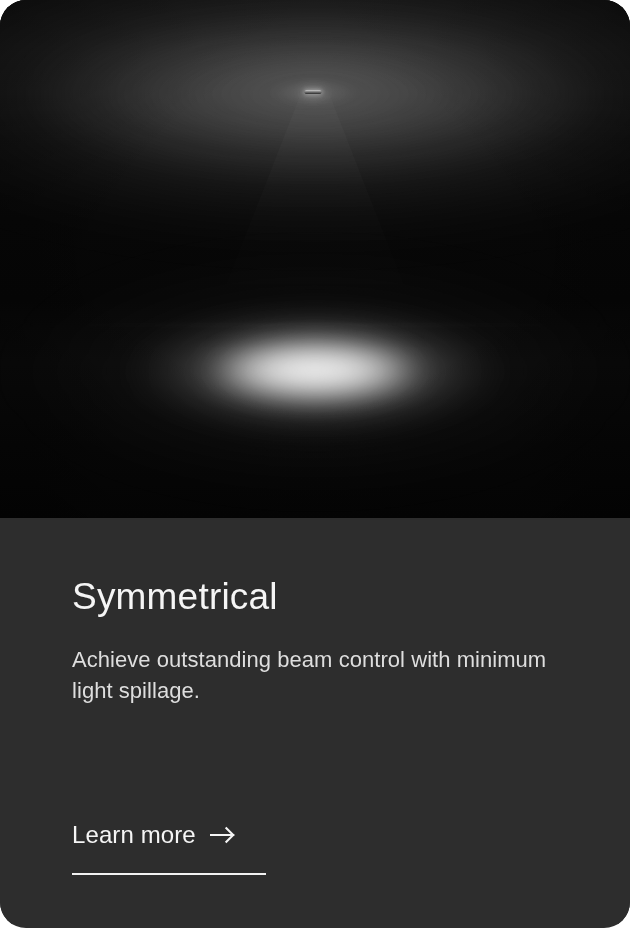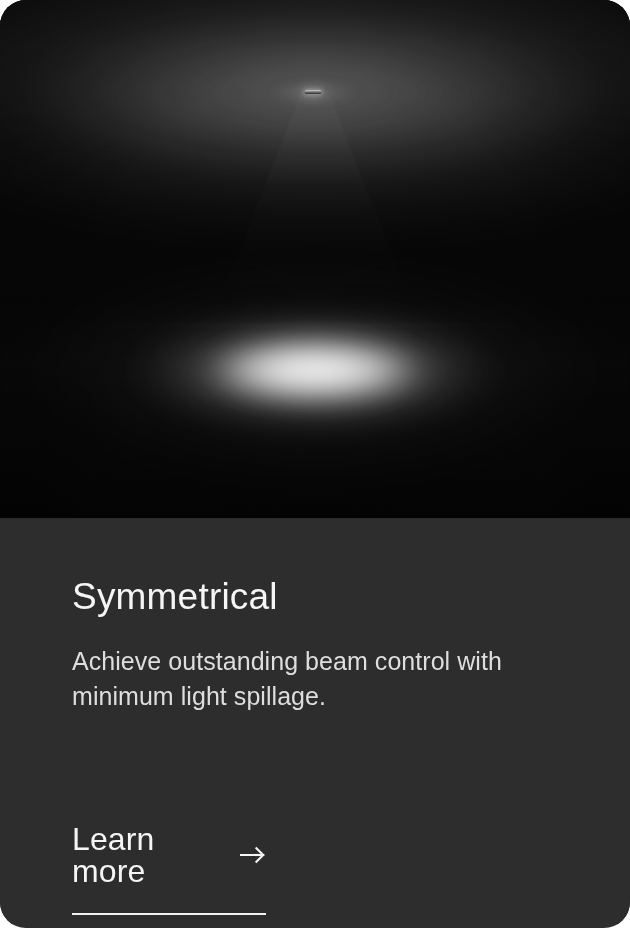--- a/index.html
+++ b/index.html
@@ -248,21 +248,21 @@
     font-weight: 400;
     letter-spacing: 0.2px;
     line-height: 1.15;
     color: #f5f5f5;
   }
 
   .card-desc {
     margin: 0;
     padding-top: 25px;
     font-family: "Liberation Sans", sans-serif;
-    font-size: 25px;
+    font-size: 22px;
     font-weight: 400;
     line-height: 1.42;
     letter-spacing: 0.05px;
     color: #dedede;
     max-width: 490px;
   }
 
   .learn-more {
     position: absolute;
     left: 72px;
@@ -272,21 +272,21 @@
     gap: 14px;
     padding-bottom: 26px;
     border-bottom: 2px solid #f2f2f2;
     text-decoration: none;
     cursor: pointer;
     width: 194px;
     box-sizing: border-box;
   }
   .learn-more-label {
     font-family: "Liberation Sans", sans-serif;
-    font-size: 32px;
+    font-size: 24px;
     font-weight: 400;
     letter-spacing: 0.1px;
     color: #f5f5f5;
     line-height: 1;
   }
   .arrow-icon {
     display: inline-block;
     width: 26px;
     height: 18px;
     flex: 0 0 auto;

